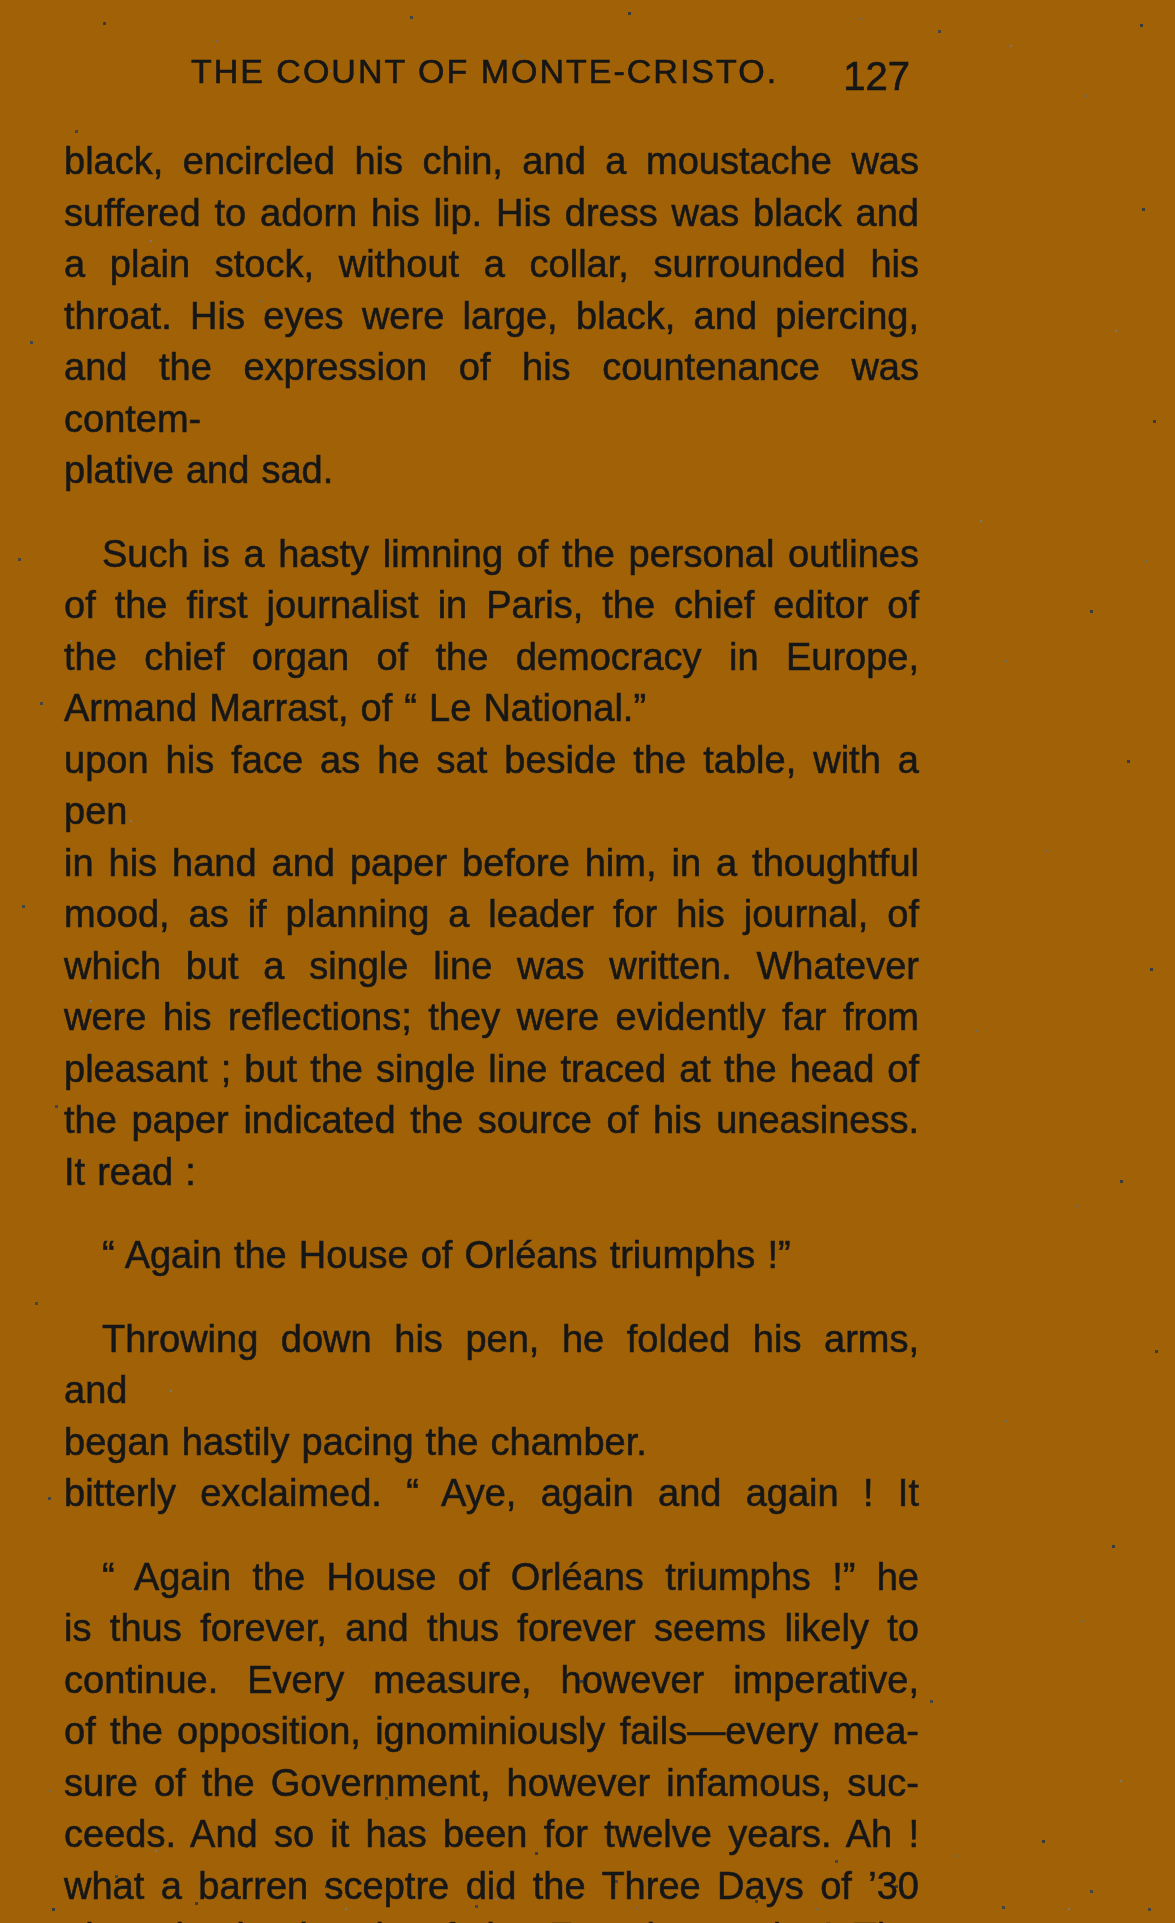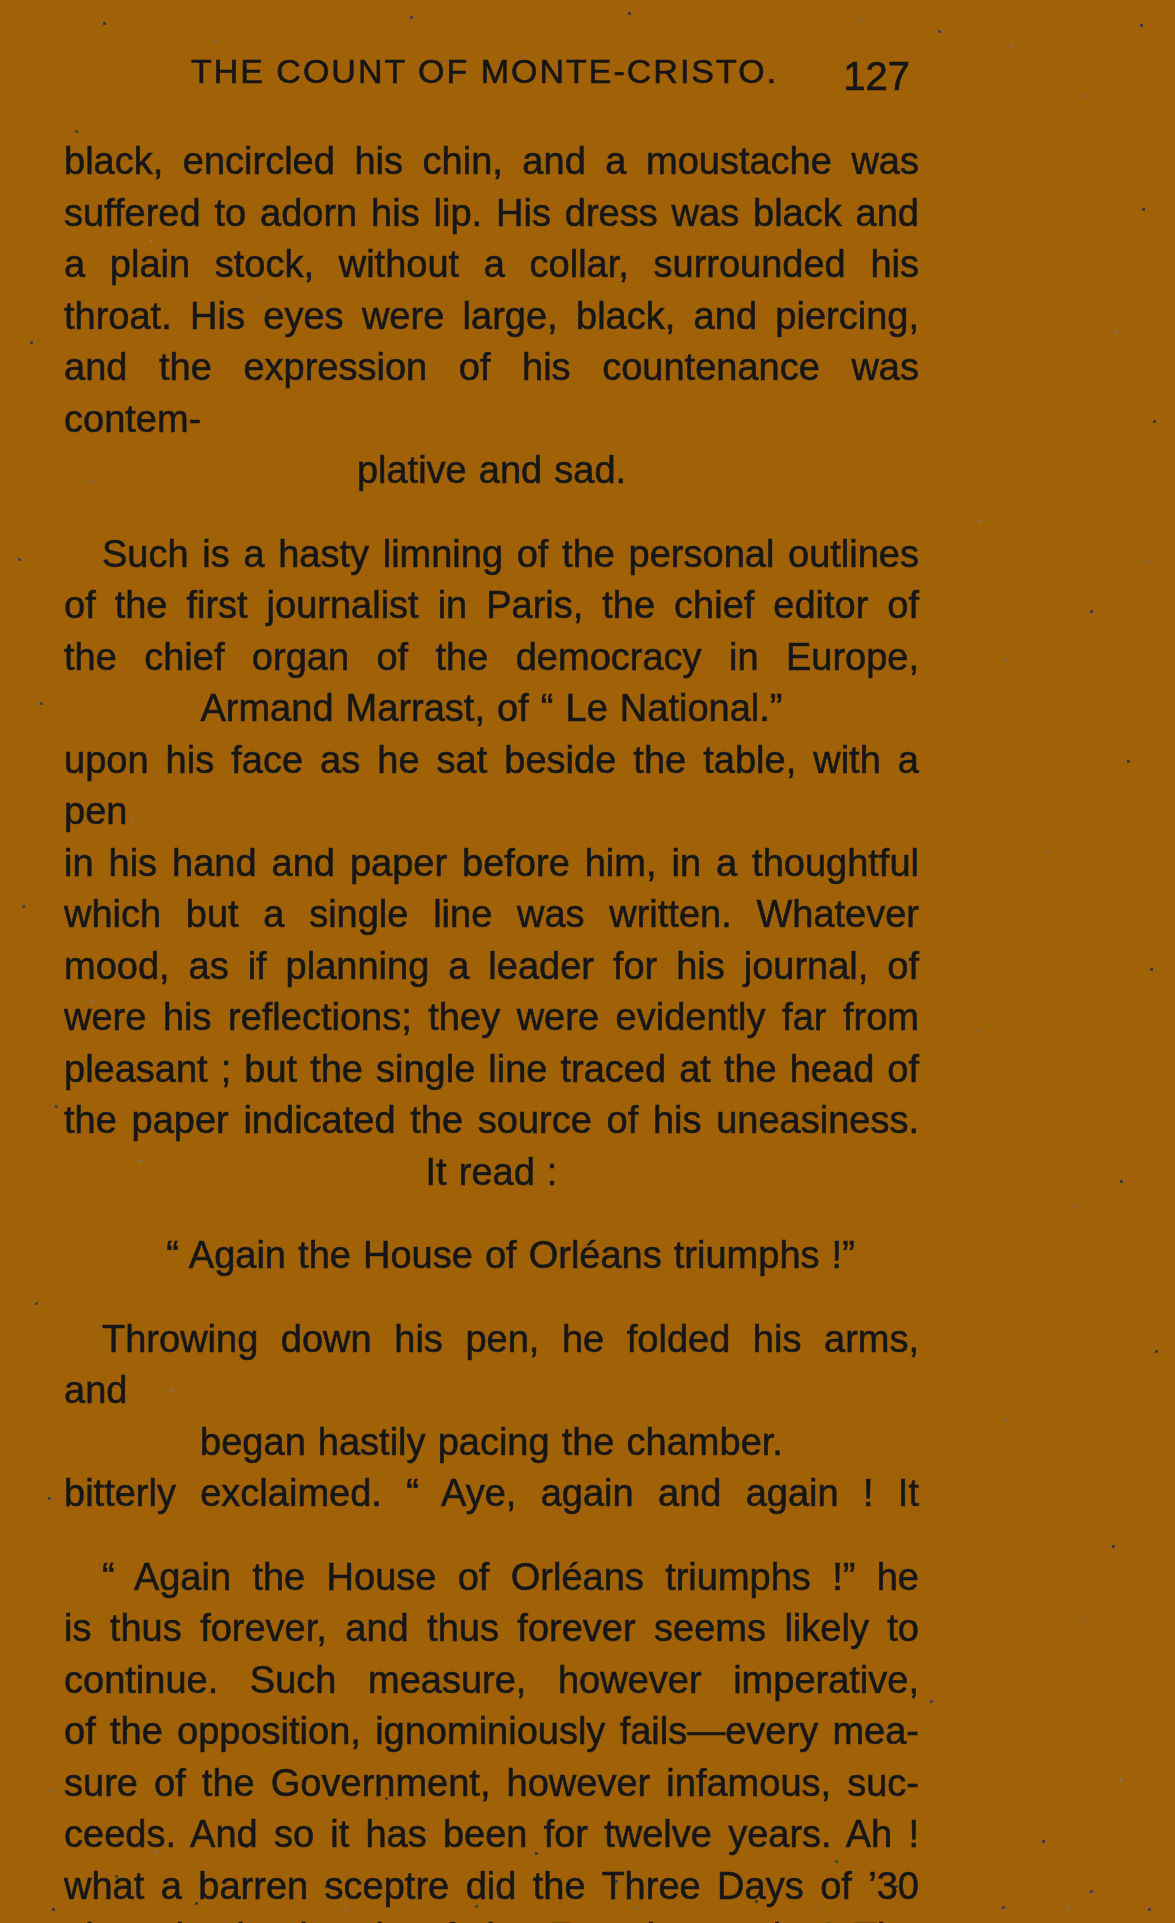--- a/index.html
+++ b/index.html
@@ -42,21 +42,21 @@
   
   .body-text {
     position: absolute;
     left: 64px;
     top: 136px;
     width: 855px;
   }
   .line {
     font-size: 38px;
     line-height: 51.5px;
-    text-align: center;
+    text-align: left;
     -webkit-text-stroke: 0.6px #1a1a1a;
     word-spacing: 0.04em;
   }
   .line.j {
     text-align: justify;
     text-align-last: justify;
   }
   .line.indent { text-indent: 38px; margin-top: 32px; }
   
   .noise { position: absolute; inset: 0; pointer-events: none; }
@@ -114,32 +114,32 @@
       <div class="line j">a plain stock, without a collar, surrounded his</div>
       <div class="line j">throat.  His eyes were large, black, and piercing,</div>
       <div class="line j">and the expression of his countenance was contem-</div>
       <div class="line">plative and sad.</div>
       <div class="line indent j">Such is a hasty limning of the personal outlines</div>
       <div class="line j">of the first journalist in Paris, the chief editor of</div>
       <div class="line j">the chief organ of the democracy in Europe,</div>
       <div class="line">Armand Marrast, of “ Le National.”</div>
       <div class="line j">upon his face as he sat beside the table, with a pen</div>
       <div class="line j">in his hand and paper before him, in a thoughtful</div>
+      <div class="line j">mood, as if planning a leader for his journal, of</div>
       <div class="line j">which but a single line was written.  Whatever</div>
-      <div class="line j">mood, as if planning a leader for his journal, of</div>
       <div class="line j">were his reflections; they were evidently far from</div>
       <div class="line j">pleasant ; but the single line traced at the head of</div>
       <div class="line j">the paper indicated the source of his uneasiness.</div>
       <div class="line">It read :</div>
       <div class="line indent">“ Again the House of Orléans triumphs !”</div>
       <div class="line indent j">Throwing down his pen, he folded his arms, and</div>
       <div class="line">began hastily pacing the chamber.</div>
       <div class="line j">bitterly exclaimed.  “ Aye, again and again !  It</div>
       <div class="line indent j">“ Again the House of Orléans triumphs !” he</div>
       <div class="line j">is thus forever, and thus forever seems likely to</div>
-      <div class="line j">continue.  Such measure, however imperative,</div>
+      <div class="line j">continue.  Every measure, however imperative,</div>
       <div class="line j">of the opposition, ignominiously fails—every mea-</div>
       <div class="line j">sure of the Government, however infamous, suc-</div>
       <div class="line j">ceeds.  And so it has been for twelve years.  Ah !</div>
       <div class="line j">what a barren sceptre did the Three Days of ’30</div>
       <div class="line j">place in the hands of the French people !  The</div>
     </main>
 </div>
 
 </body></html>

